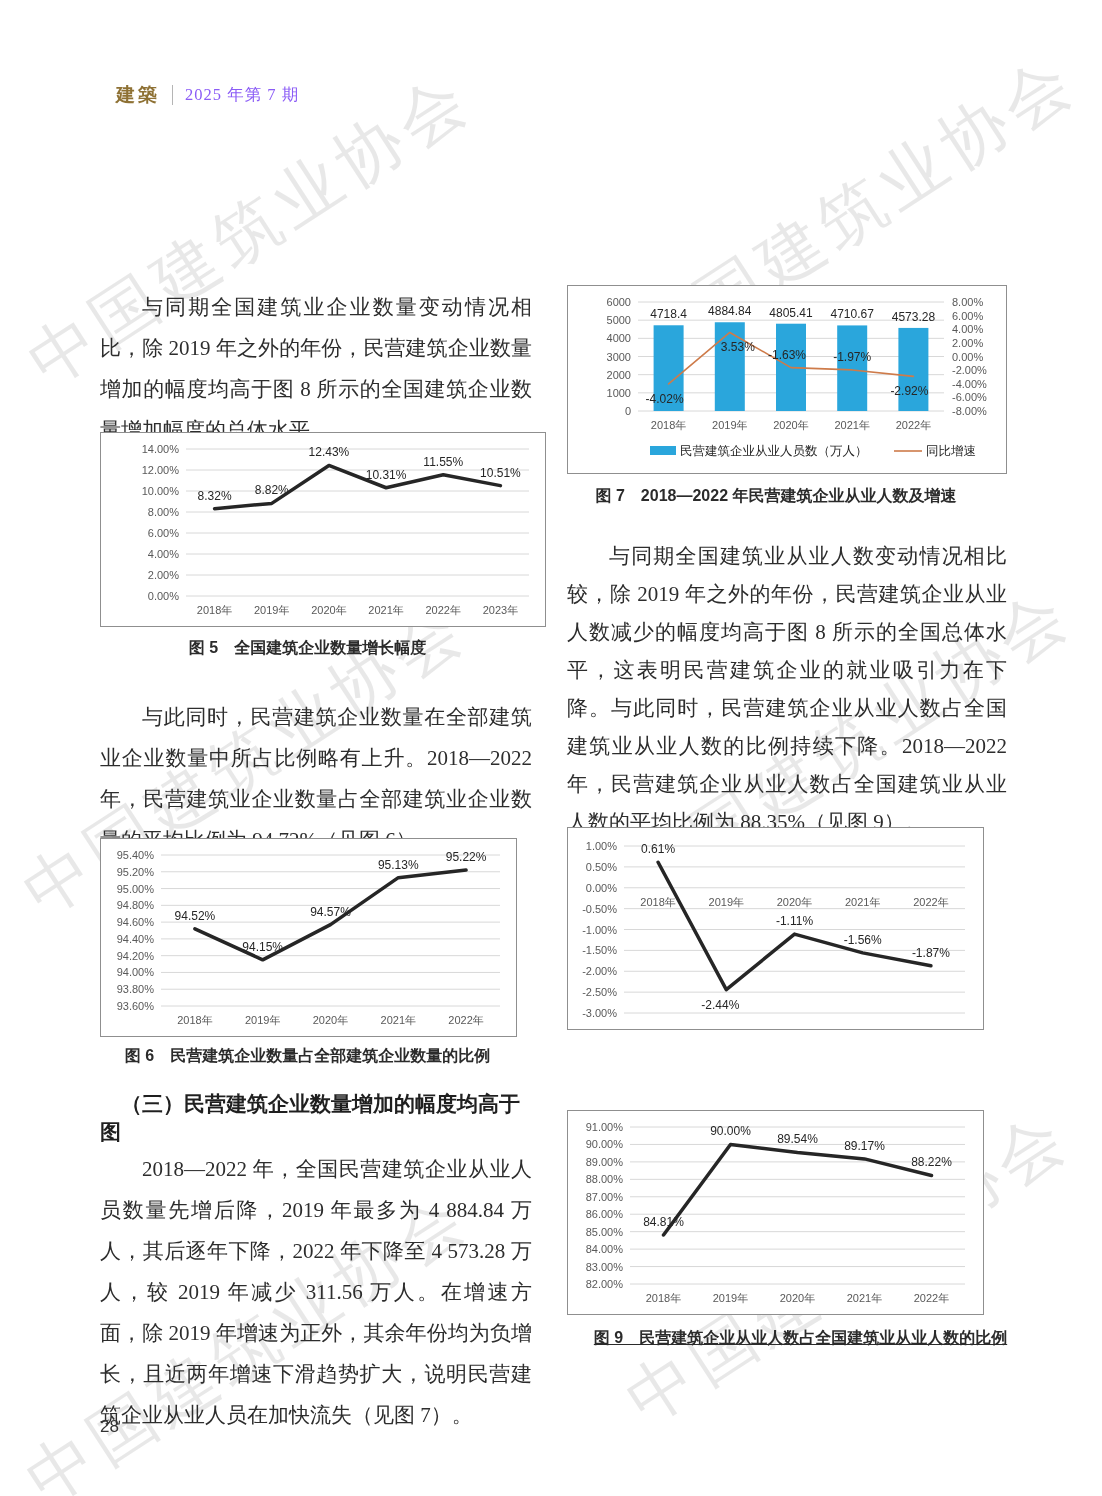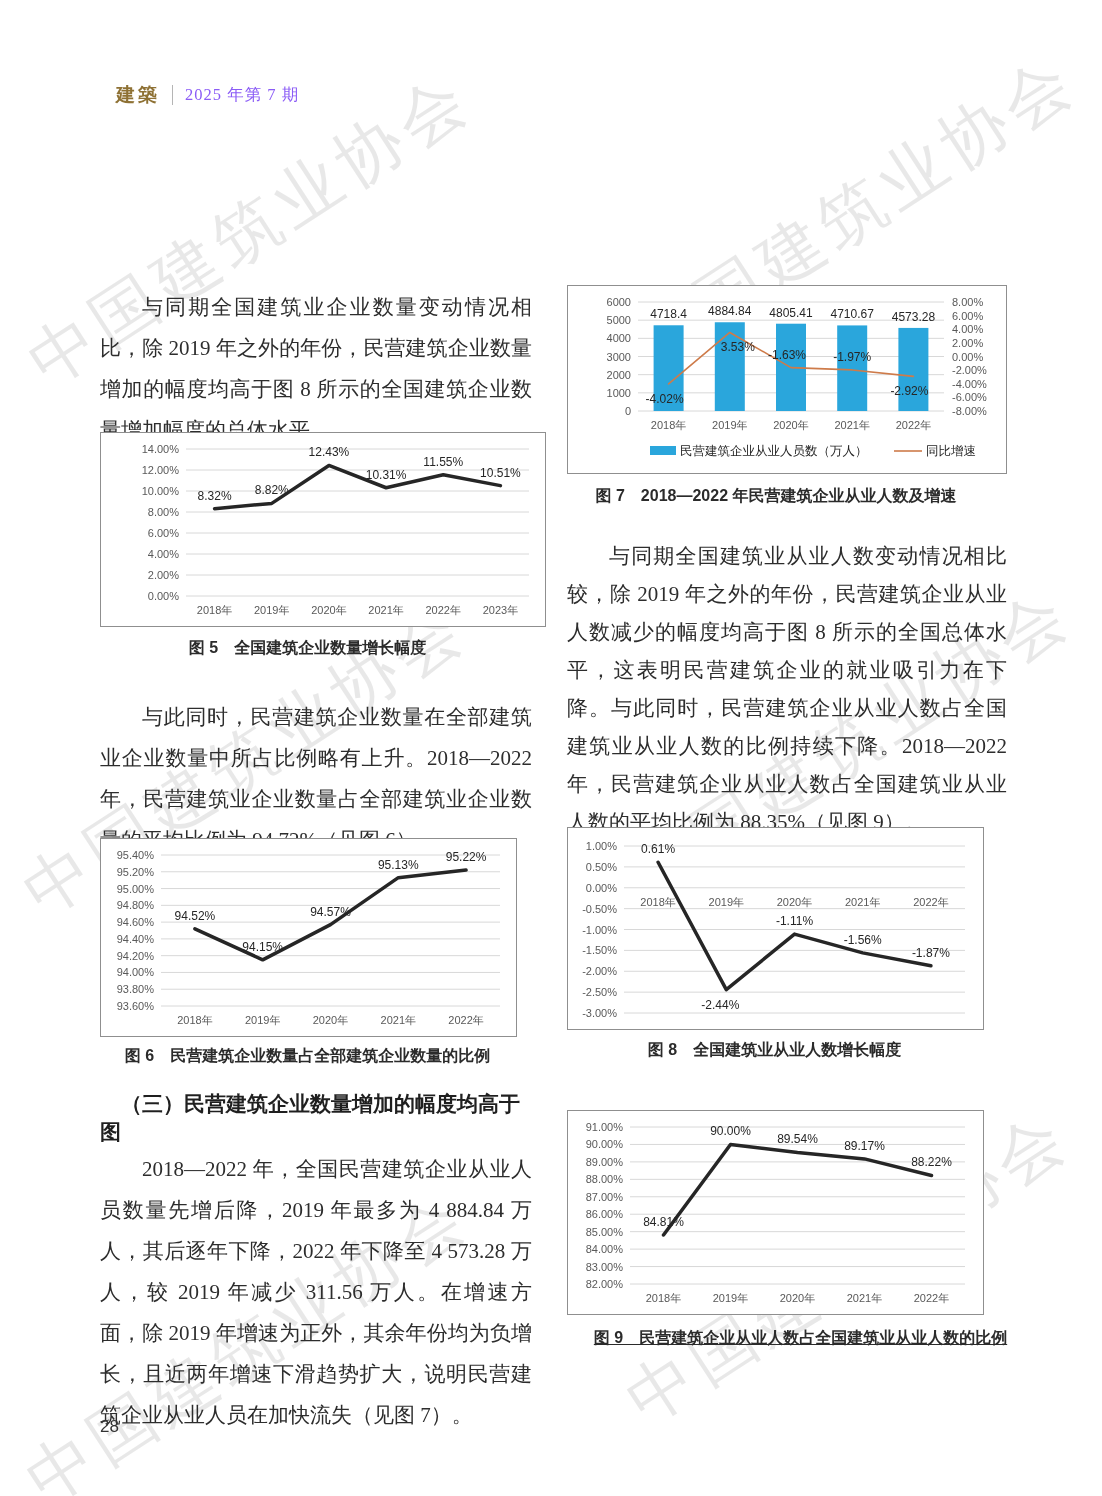--- a/index.html
+++ b/index.html
@@ -203,21 +203,20 @@
         <text x="226.5" y="77.75" text-anchor="middle" class="tick">2020年</text>
         <text x="294.7" y="77.75" text-anchor="middle" class="tick">2021年</text>
         <text x="362.9" y="77.75" text-anchor="middle" class="tick">2022年</text>
         <polyline points="90.1,34.2825 158.3,161.62 226.5,106.09250000000002 294.7,124.88 362.9,137.8225" fill="none" stroke="#262626" stroke-width="3.5" stroke-linejoin="round" stroke-linecap="round"></polyline>
         <text x="90.1" y="25.2825" text-anchor="middle" class="dlabel">0.61%</text>
         <text x="152.3" y="180.62" text-anchor="middle" class="dlabel">-2.44%</text>
         <text x="226.5" y="97.09250000000002" text-anchor="middle" class="dlabel">-1.11%</text>
         <text x="294.7" y="115.88" text-anchor="middle" class="dlabel">-1.56%</text>
         <text x="362.9" y="128.8225" text-anchor="middle" class="dlabel">-1.87%</text>
       </svg></div>
-  <div class="cap" style="left:567px;top:1040px;width:415px;">图 8　全国建筑业从业人数增长幅度</div>
 
   <div class="chart" style="left:567px;top:1110px;width:415px;height:203px;"><svg width="415" height="203">
         <line x1="62" y1="16" x2="397" y2="16" stroke="#d8d8d8" stroke-width="1"></line>
         <text x="55" y="20" text-anchor="end" class="tick">91.00%</text>
         <line x1="62" y1="33.44444444444444" x2="397" y2="33.44444444444444" stroke="#d8d8d8" stroke-width="1"></line>
         <text x="55" y="37.44444444444444" text-anchor="end" class="tick">90.00%</text>
         <line x1="62" y1="50.888888888888886" x2="397" y2="50.888888888888886" stroke="#d8d8d8" stroke-width="1"></line>
         <text x="55" y="54.888888888888886" text-anchor="end" class="tick">89.00%</text>
         <line x1="62" y1="68.33333333333333" x2="397" y2="68.33333333333333" stroke="#d8d8d8" stroke-width="1"></line>
         <text x="55" y="72.33333333333333" text-anchor="end" class="tick">88.00%</text>

